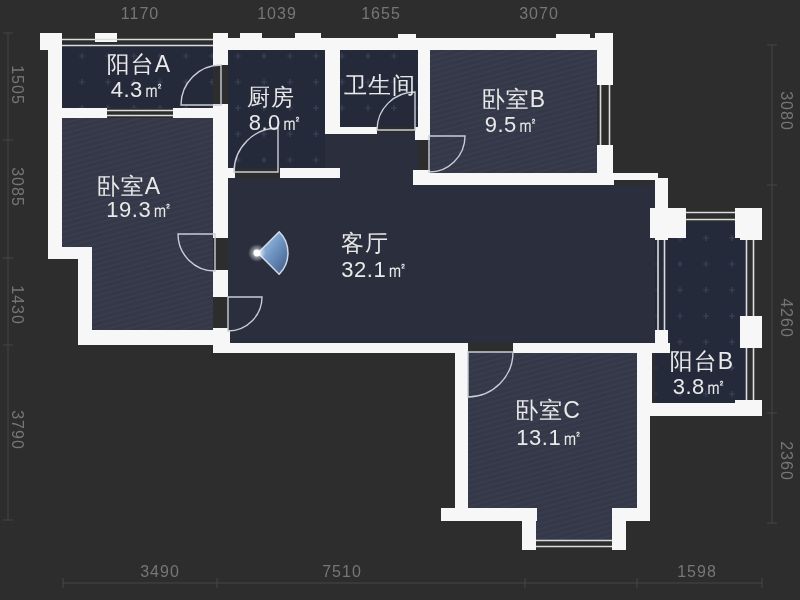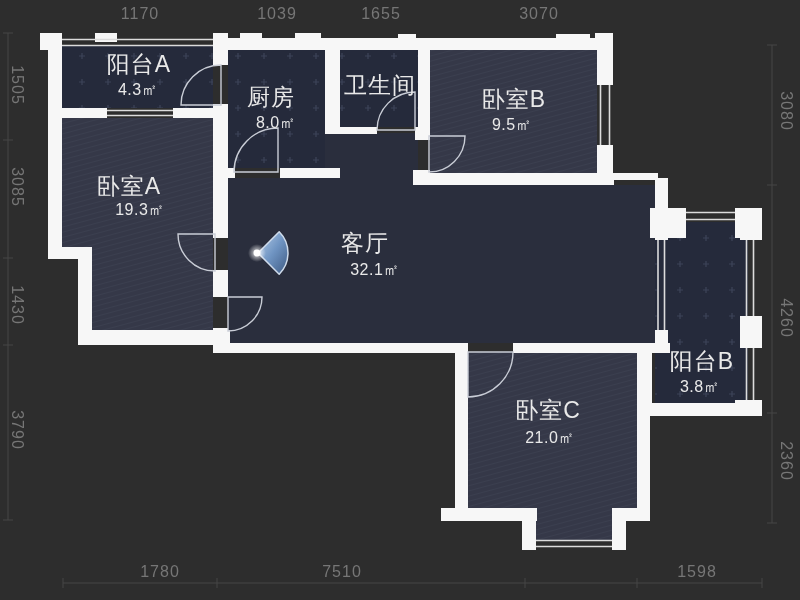--- a/index.html
+++ b/index.html
@@ -7,21 +7,21 @@
     position:relative;width:800px;height:600px;overflow:hidden;
     background:#2d2d2d;
     font-family:"Liberation Sans","DejaVu Sans",sans-serif;
   }
   .stage svg{position:absolute;left:0;top:0;}
   .lbl{
     position:absolute;transform:translate(-50%,-50%);
     color:#e9e9e9;font-size:23px;font-weight:500;
     white-space:nowrap;letter-spacing:1px;text-align:center;line-height:1;
   }
-  .area{font-size:16px;letter-spacing:0.5px;}
+  .area{font-size:22px;letter-spacing:0.5px;}
   .dim{
     position:absolute;transform:translate(-50%,-50%);
     color:#767676;font-size:16px;letter-spacing:1px;white-space:nowrap;line-height:1;
   }
   .dim.vert{transform:translate(-50%,-50%) rotate(90deg);}
 </style>
 </head>
 <body>
 
 <div class="stage">
@@ -175,28 +175,28 @@
 <div class="lbl" style="left:380px;top:85px">卫生间</div>
 <div class="lbl" style="left:514px;top:99px">卧室B</div>
 <div class="lbl area" style="left:512px;top:125px">9.5㎡</div>
 <div class="lbl" style="left:129px;top:186px">卧室A</div>
 <div class="lbl area" style="left:140px;top:210px">19.3㎡</div>
 <div class="lbl" style="left:365px;top:243px">客厅</div>
 <div class="lbl area" style="left:375px;top:270px">32.1㎡</div>
 <div class="lbl" style="left:702px;top:361px">阳台B</div>
 <div class="lbl area" style="left:700px;top:387px">3.8㎡</div>
 <div class="lbl" style="left:548px;top:410px">卧室C</div>
-<div class="lbl area" style="left:550px;top:438px">21.0㎡</div>
+<div class="lbl area" style="left:550px;top:438px">13.1㎡</div>
 
 <div class="dim" style="left:140px;top:14px">1170</div>
 <div class="dim" style="left:277px;top:14px">1039</div>
 <div class="dim" style="left:381px;top:14px">1655</div>
 <div class="dim" style="left:539px;top:14px">3070</div>
 
-<div class="dim" style="left:160px;top:572px">1780</div>
+<div class="dim" style="left:160px;top:572px">3490</div>
 <div class="dim" style="left:342px;top:572px">7510</div>
 <div class="dim" style="left:697px;top:572px">1598</div>
 
 <div class="dim vert" style="left:17px;top:85px">1505</div>
 <div class="dim vert" style="left:17px;top:187px">3085</div>
 <div class="dim vert" style="left:17px;top:305px">1430</div>
 <div class="dim vert" style="left:17px;top:430px">3790</div>
 
 <div class="dim vert" style="left:786px;top:111px">3080</div>
 <div class="dim vert" style="left:786px;top:318px">4260</div>

